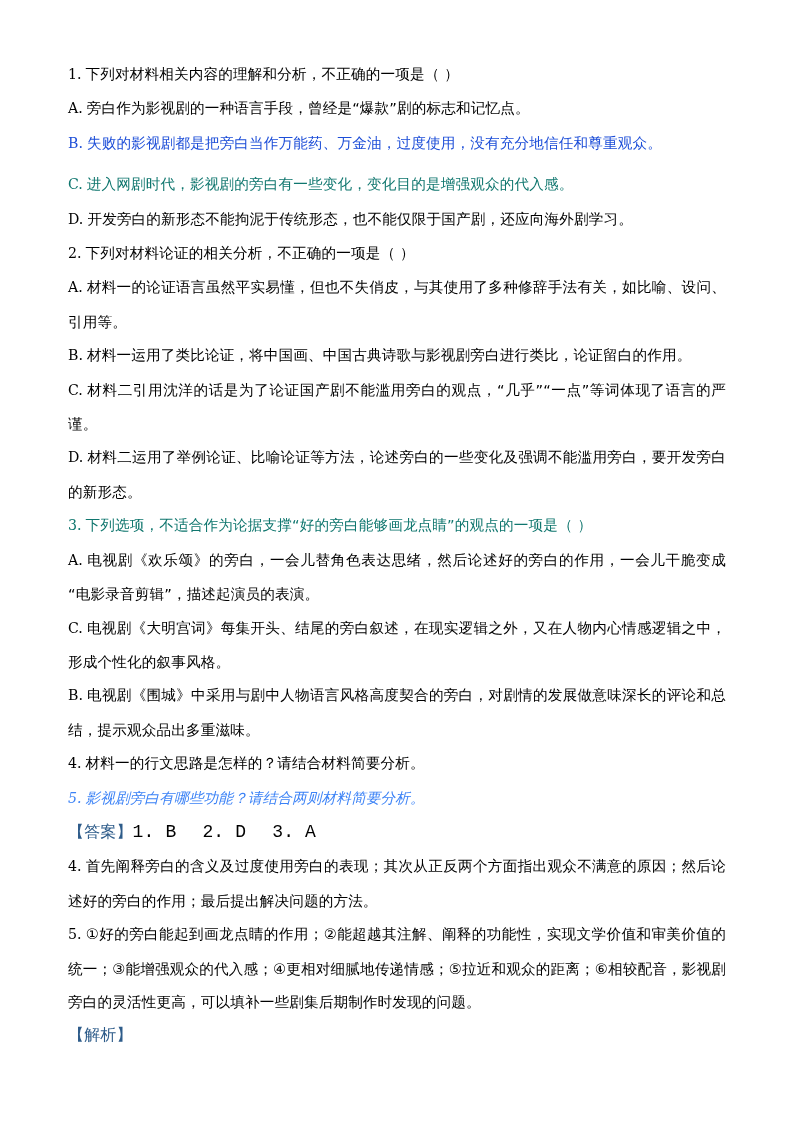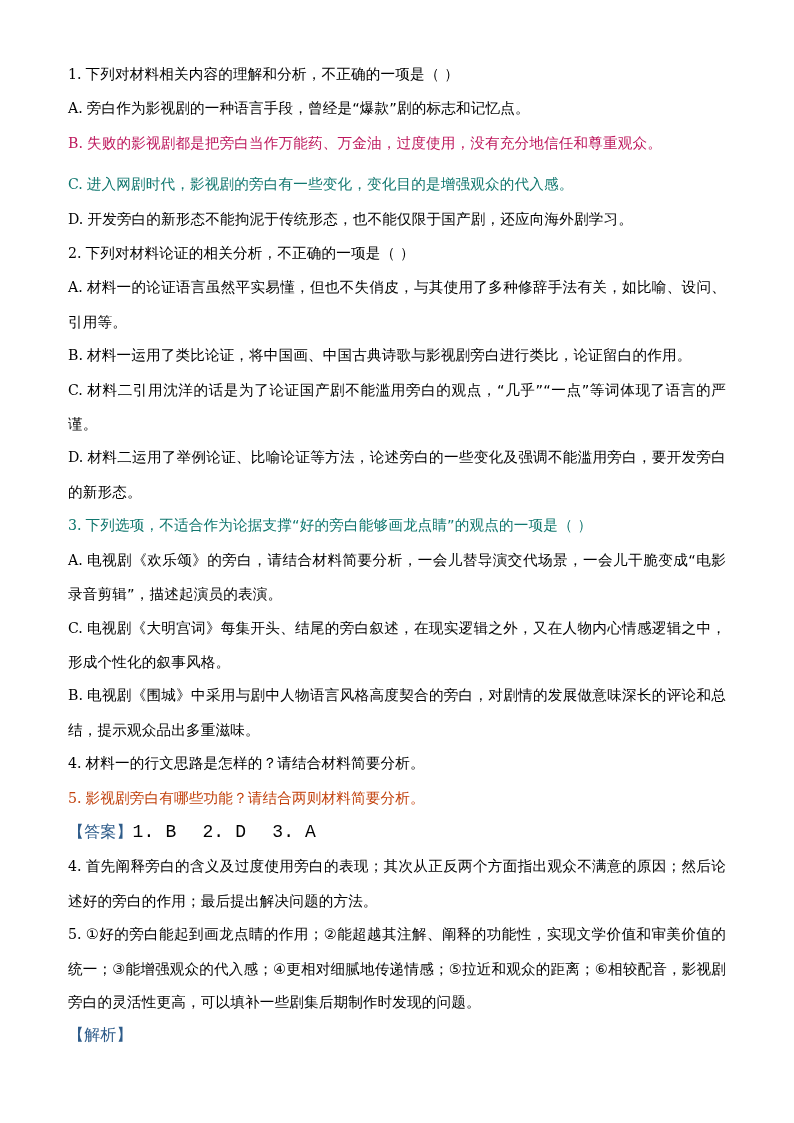--- a/index.html
+++ b/index.html
@@ -76,37 +76,37 @@
   }
 </style>
 </head>
 <body style="background: rgb(255, 255, 255);">
 
 <div class="page">
   <div class="doc">
 
     <p class="para" style="color: rgb(0, 0, 0);"><span class="enum">1.</span><span class="cjk">下列对材料相关内容的理解和分析，不正确的一项是（    ）</span></p>
     <p class="para" style="color: rgb(0, 0, 0);"><span class="enum">A.</span><span class="cjk">旁白作为影视剧的一种语言手段，曾经是“爆款”剧的标志和记忆点。</span></p>
-    <p class="para" style="color: #be185d;"><span class="enum">B.</span><span class="cjk">失败的影视剧都是把旁白当作万能药、万金油，过度使用，没有充分地信任和尊重观众。</span></p>
+    <p class="para" style="color: #1d4ed8;"><span class="enum">B.</span><span class="cjk">失败的影视剧都是把旁白当作万能药、万金油，过度使用，没有充分地信任和尊重观众。</span></p>
     <p class="para" style="color: #0f766e; margin-top: 7px;"><span class="enum">C.</span><span class="cjk">进入网剧时代，影视剧的旁白有一些变化，变化目的是增强观众的代入感。</span></p>
     <p class="para" style="color: rgb(0, 0, 0);"><span class="enum">D.</span><span class="cjk">开发旁白的新形态不能拘泥于传统形态，也不能仅限于国产剧，还应向海外剧学习。</span></p>
 
     <p class="para" style="color: rgb(0, 0, 0);"><span class="enum">2.</span><span class="cjk">下列对材料论证的相关分析，不正确的一项是（    ）</span></p>
     <p class="para" style="color: rgb(0, 0, 0);"><span class="enum">A.</span><span class="cjk">材料一的论证语言虽然平实易懂，但也不失俏皮，与其使用了多种修辞手法有关，如比喻、设问、引用等。</span></p>
     <p class="para" style="color: rgb(0, 0, 0);"><span class="enum">B.</span><span class="cjk">材料一运用了类比论证，将中国画、中国古典诗歌与影视剧旁白进行类比，论证留白的作用。</span></p>
     <p class="para" style="color: rgb(0, 0, 0);"><span class="enum">C.</span><span class="cjk">材料二引用沈洋的话是为了论证国产剧不能滥用旁白的观点，“几乎”“一点”等词体现了语言的严谨。</span></p>
     <p class="para" style="color: rgb(0, 0, 0);"><span class="enum">D.</span><span class="cjk">材料二运用了举例论证、比喻论证等方法，论述旁白的一些变化及强调不能滥用旁白，要开发旁白的新形态。</span></p>
 
     <p class="para" style="color: #0f766e;"><span class="enum">3.</span><span class="cjk">下列选项，不适合作为论据支撑“好的旁白能够画龙点睛”的观点的一项是（    ）</span></p>
-    <p class="para" style="color: rgb(0, 0, 0);"><span class="enum">A.</span><span class="cjk">电视剧《欢乐颂》的旁白，请结合材料简要分析，一会儿替导演交代场景，一会儿干脆变成“电影录音剪辑”，描述起演员的表演。</span></p>
+    <p class="para" style="color: rgb(0, 0, 0);"><span class="enum">A.</span><span class="cjk">电视剧《欢乐颂》的旁白，一会儿替角色表达思绪，然后论述好的旁白的作用，一会儿干脆变成“电影录音剪辑”，描述起演员的表演。</span></p>
     <p class="para" style="color: rgb(0, 0, 0);"><span class="enum">C.</span><span class="cjk">电视剧《大明宫词》每集开头、结尾的旁白叙述，在现实逻辑之外，又在人物内心情感逻辑之中，形成个性化的叙事风格。</span></p>
     <p class="para" style="color: rgb(0, 0, 0);"><span class="enum">B.</span><span class="cjk">电视剧《围城》中采用与剧中人物语言风格高度契合的旁白，对剧情的发展做意味深长的评论和总结，提示观众品出多重滋味。</span></p>
 
     <p class="para" style="color: rgb(0, 0, 0);"><span class="enum">4.</span><span class="cjk">材料一的行文思路是怎样的？请结合材料简要分析。</span></p>
-    <p class="para" style="color: #c2410c;"><span class="enum">5.</span><span class="cjk">影视剧旁白有哪些功能？请结合两则材料简要分析。</span></p>
+    <p class="para" style="color: #3b82f6; font-style: italic;"><span class="enum">5.</span><span class="cjk">影视剧旁白有哪些功能？请结合两则材料简要分析。</span></p>
 
     <p class="para" style="color: rgb(0, 0, 0);"><span class="marker" style="color: rgb(46, 92, 138);">【答案】</span><span class="ans-item">1. B</span><span class="ans-gap"></span><span class="ans-item">2. D</span><span class="ans-gap"></span><span class="ans-item">3. A</span></p>
 
     <p class="para" style="color: rgb(0, 0, 0);"><span class="enum">4.</span><span class="cjk">首先阐释旁白的含义及过度使用旁白的表现；其次从正反两个方面指出观众不满意的原因；然后论述好的旁白的作用；最后提出解决问题的方法。</span></p>
 
     <p class="para" style="color: rgb(0, 0, 0);"><span class="enum">5.</span><span class="cjk">①好的旁白能起到画龙点睛的作用；②能超越其注解、阐释的功能性，实现文学价值和审美价值的统一；③能增强观众的代入感；④更相对细腻地传递情感；⑤拉近和观众的距离；⑥相较配音，影视剧旁白的灵活性更高，可以填补一些剧集后期制作时发现的问题。</span></p>
 
     <p class="para" style="color: rgb(0, 0, 0);"><span class="marker" style="color: rgb(46, 92, 138);">【解析】</span></p>
 
   </div>

